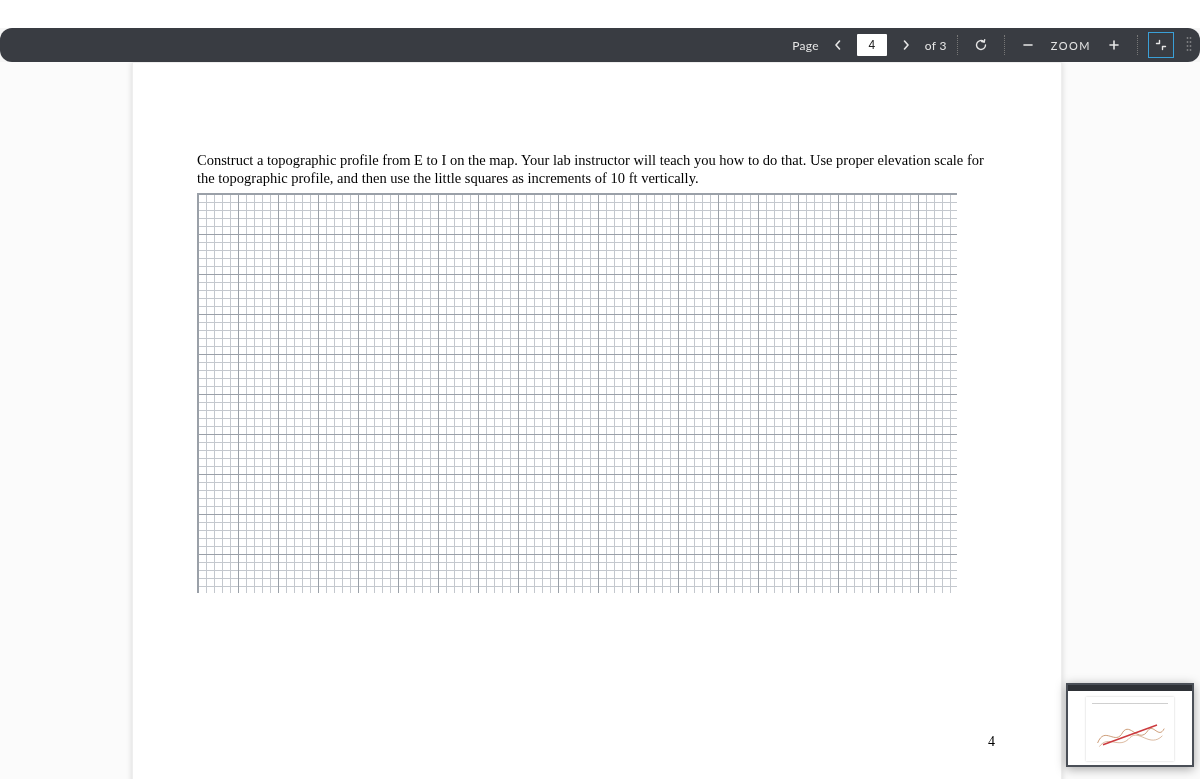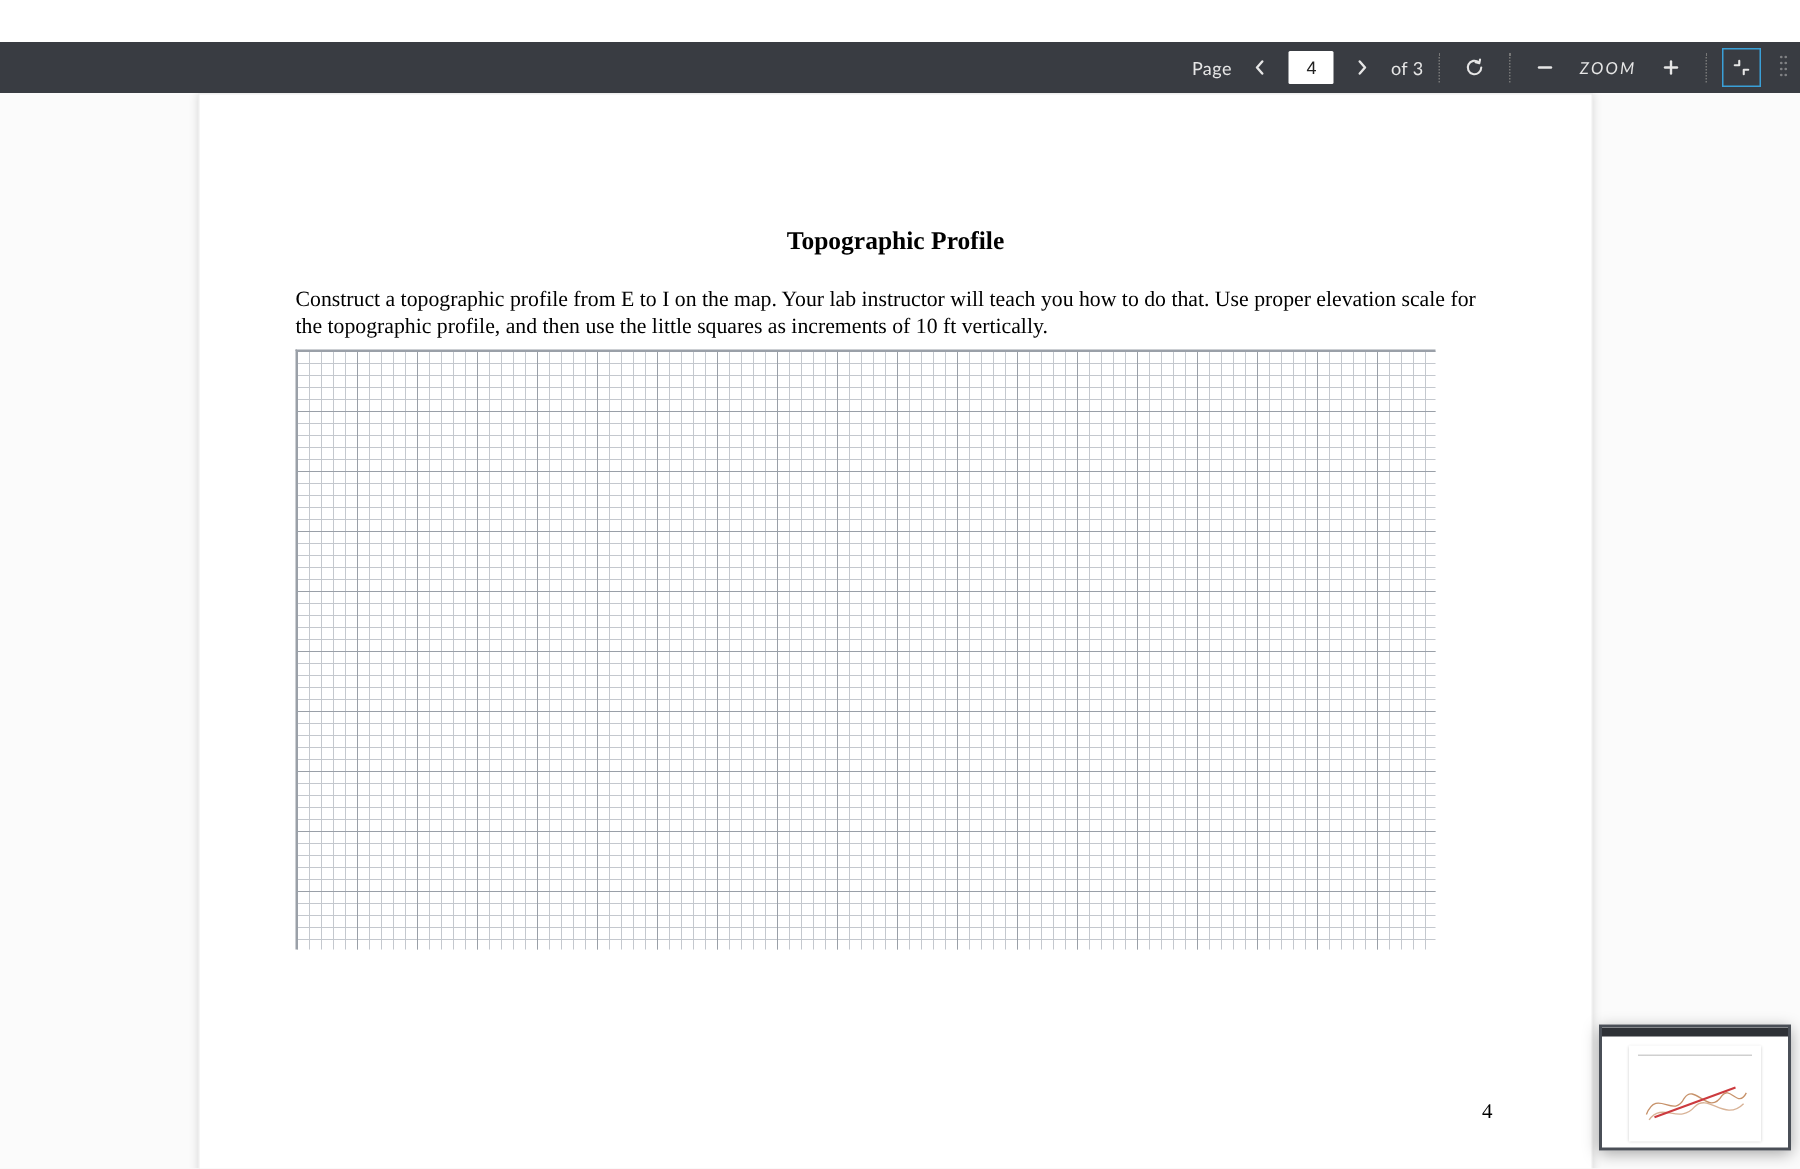--- a/index.html
+++ b/index.html
@@ -13,41 +13,42 @@
   .toolbar {
     height: 34px;
     background: #393c42;
     display: flex;
     align-items: center;
     justify-content: flex-end;
     padding: 0 6px;
     gap: 6px;
     color: #e6e6e6;
     font-size: 12px;
+    border-radius: 12px;
   }
   .tb-text { color: #e6e6e6; letter-spacing: 0.3px; }
   .tb-btn {
     width: 26px; height: 26px;
     display: flex; align-items: center; justify-content: center;
     border-radius: 3px;
     cursor: pointer;
     color: #e6e6e6;
   }
   .page-input {
     width: 30px; height: 22px;
     background: #fff; color: #222; border: none;
     text-align: center; font-size: 12px;
     border-radius: 1px;
   }
   .vdiv {
     width: 0; height: 20px;
     border-left: 1px dotted #777;
     margin: 0 4px;
   }
-  .zoom-label { font-size: 11px; letter-spacing: 1.5px; margin: 0 4px; font-style: italic; }
+  .zoom-label { font-size: 11px; letter-spacing: 1.5px; margin: 0 4px; }
   .fs-btn {
     width: 26px; height: 26px;
     border: 1px solid #3aa0d8;
     display: flex; align-items: center; justify-content: center;
     cursor: pointer;
   }
   .drag-handle {
     width: 10px; height: 26px;
     display: flex; align-items: center; justify-content: center;
     cursor: grab;
@@ -226,21 +227,20 @@
         <circle cx="4.5" cy="10" r="0.9" fill="#bbb"></circle>
       <circle cx="1.5" cy="14" r="0.9" fill="#bbb"></circle>
         <circle cx="4.5" cy="14" r="0.9" fill="#bbb"></circle>
     </svg>
   </div>
 </div>
 
 <div class="viewport">
 
   <div class="page">
-    <div class="doc-title">Topographic Profile</div>
     <div class="doc-body">Construct a topographic profile from E to I on the map.  Your lab instructor will teach you how to do that.  Use proper elevation scale for the topographic profile, and then use the little squares as increments of 10 ft vertically.</div>
     <div class="grid-box"></div>
     <div class="page-num-real">4</div>
   </div>
 
   <div class="pip">
     <div class="pip-topbar"></div>
     <div class="pip-page">
       <div class="pip-squiggle">
         <svg viewBox="0 0 80 40">

